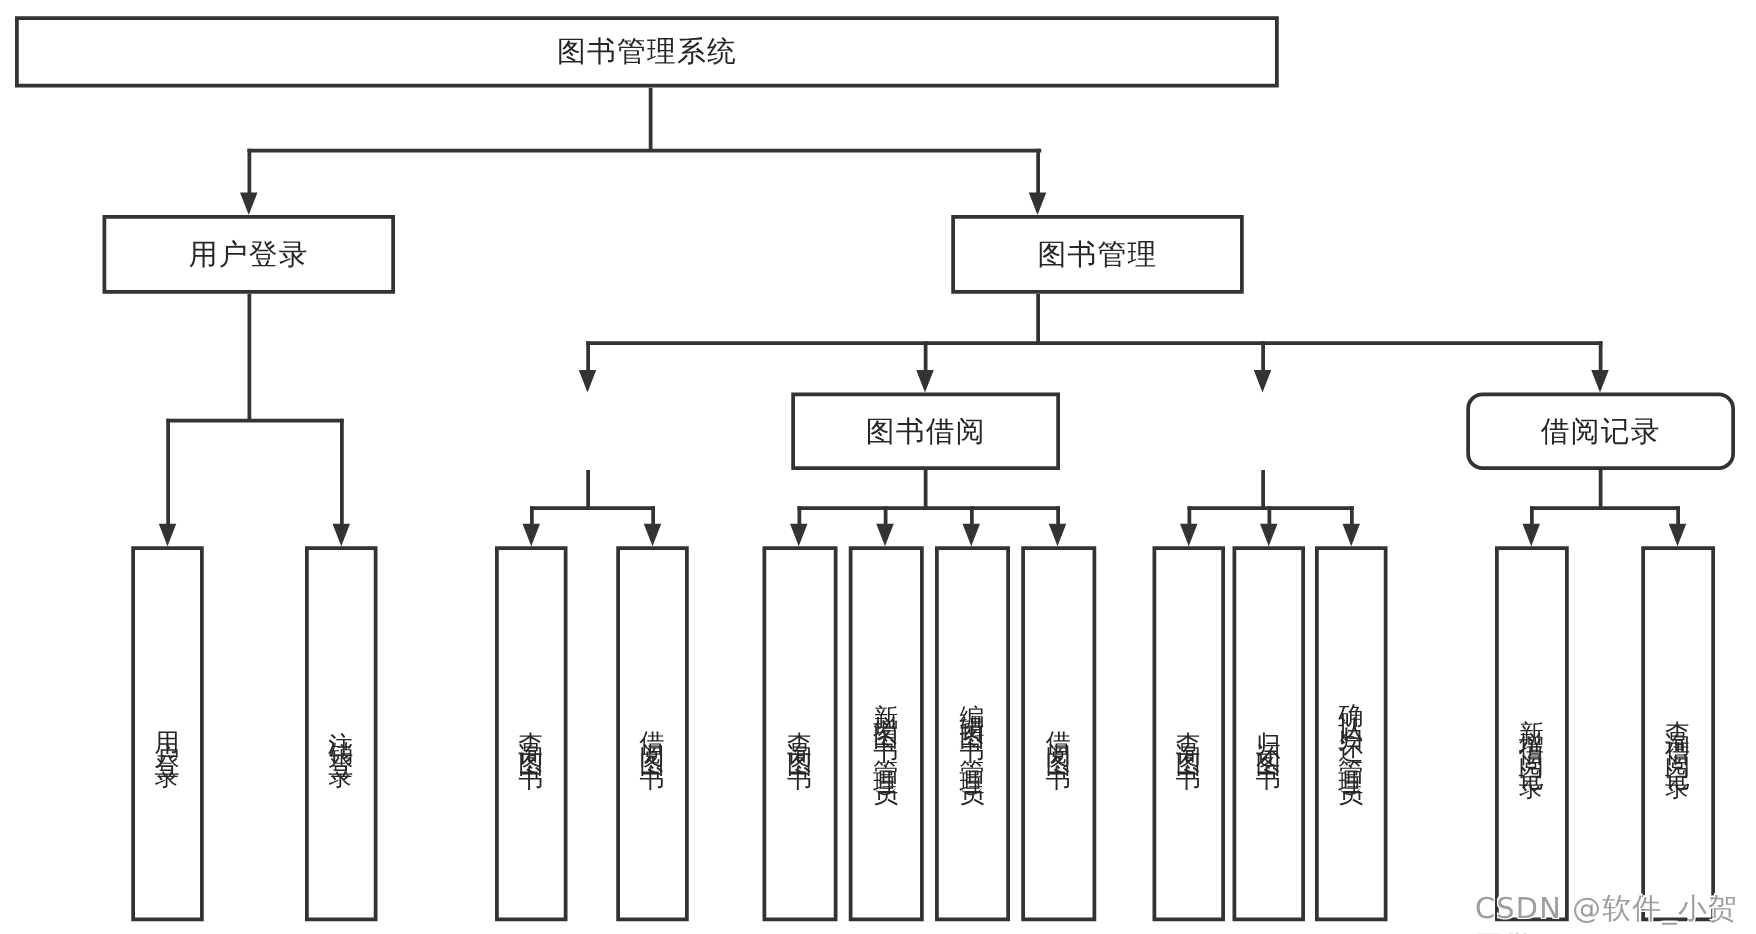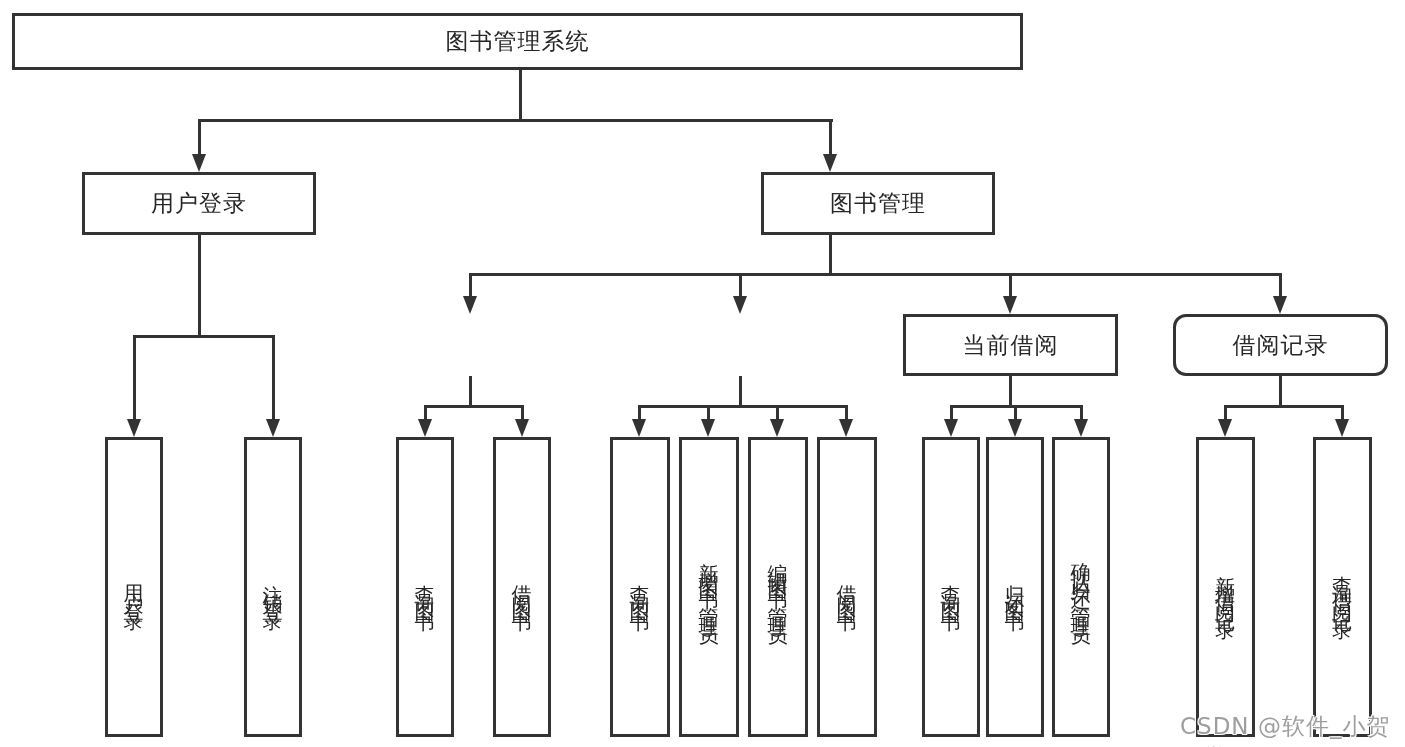--- a/index.html
+++ b/index.html
@@ -85,22 +85,22 @@
     <span class="lbl">图书管理系统</span>
   </div>
 
   <div class="box" style="left:82px;top:172px;width:234px;height:63px;">
     <span class="lbl">用户登录</span>
   </div>
   <div class="box" style="left:713px;top:172px;width:234px;height:63px;margin-left:48px;">
     <span class="lbl">图书管理</span>
   </div>
 
-  <div class="box" style="left:903px;top:314px;width:215px;height:62px;">
-    <span class="lbl">当前借阅</span>
+  <div class="box" style="left:633px;top:314px;width:215px;height:62px;">
+    <span class="lbl">图书借阅</span>
   </div>
   <div class="box" style="left:1173px;top:314px;width:215px;height:62px;border-radius:13px;">
     <span class="lbl">借阅记录</span>
   </div>
 
   <div class="box leaf" style="left:105px;top:437px;width:58px;height:300px;">
     <span class="lbl">用户登录</span>
   </div>
   <div class="box leaf" style="left:244px;top:437px;width:58px;height:300px;">
     <span class="lbl">注销登录</span>

